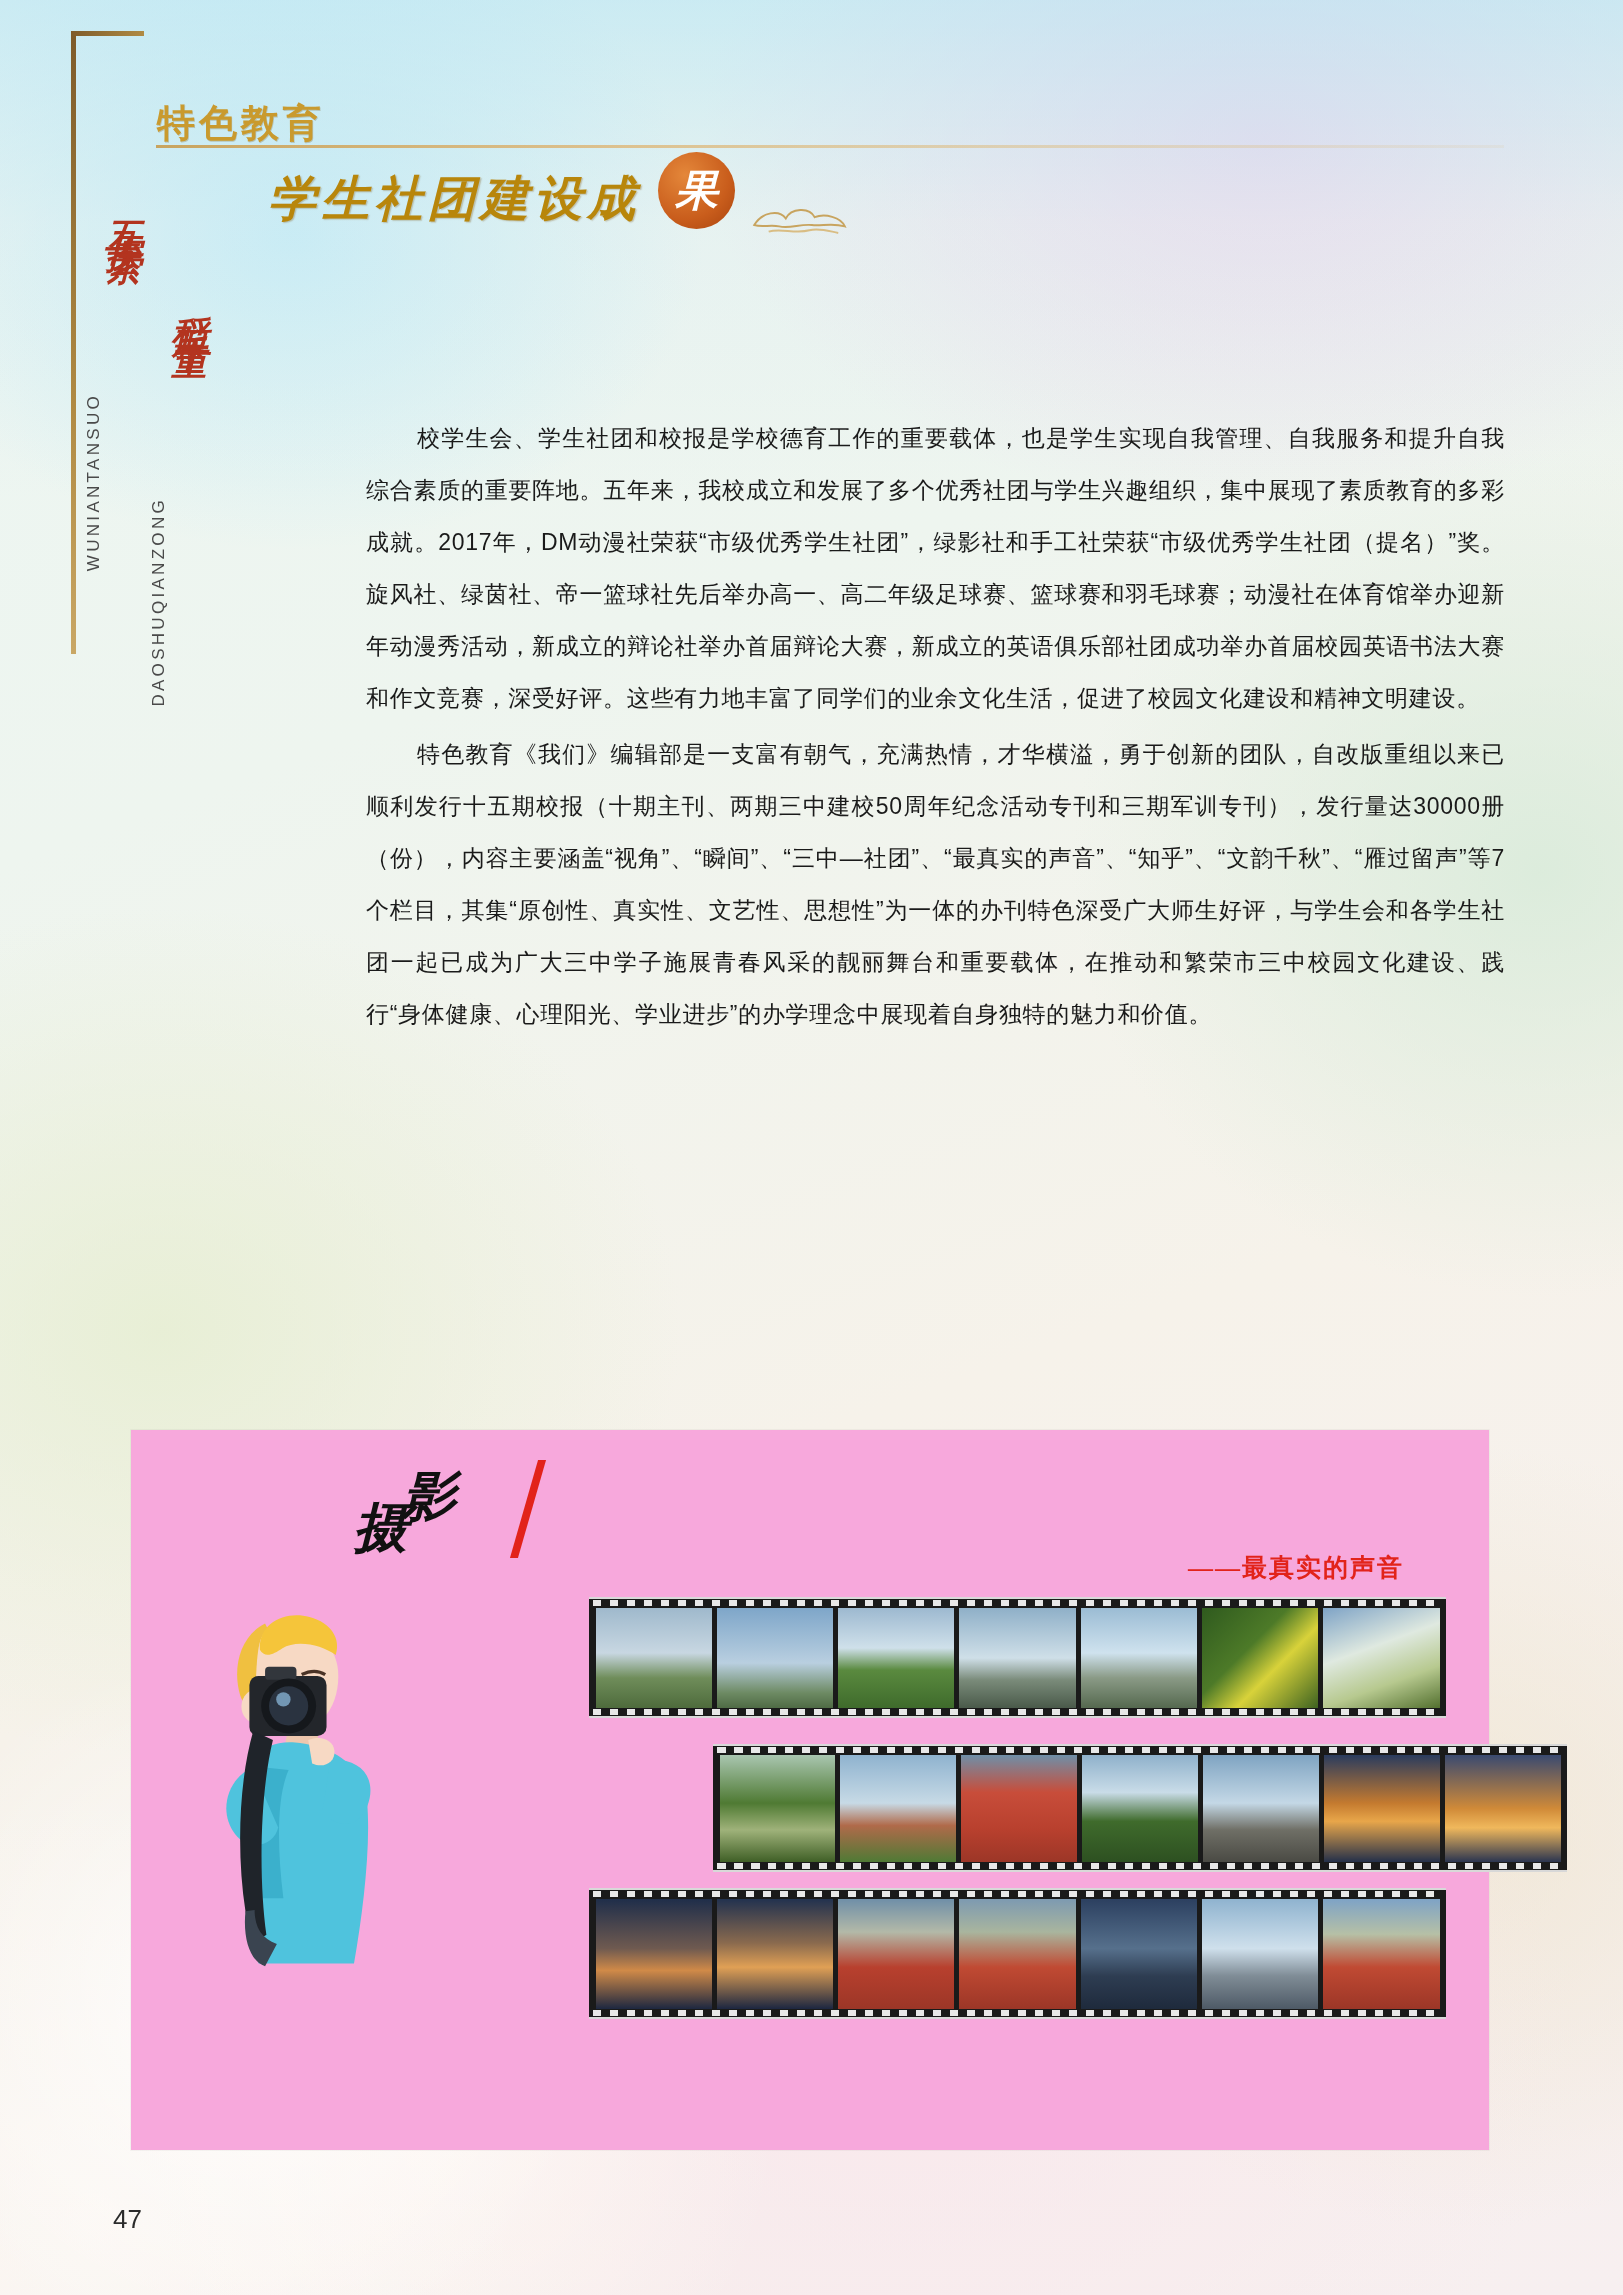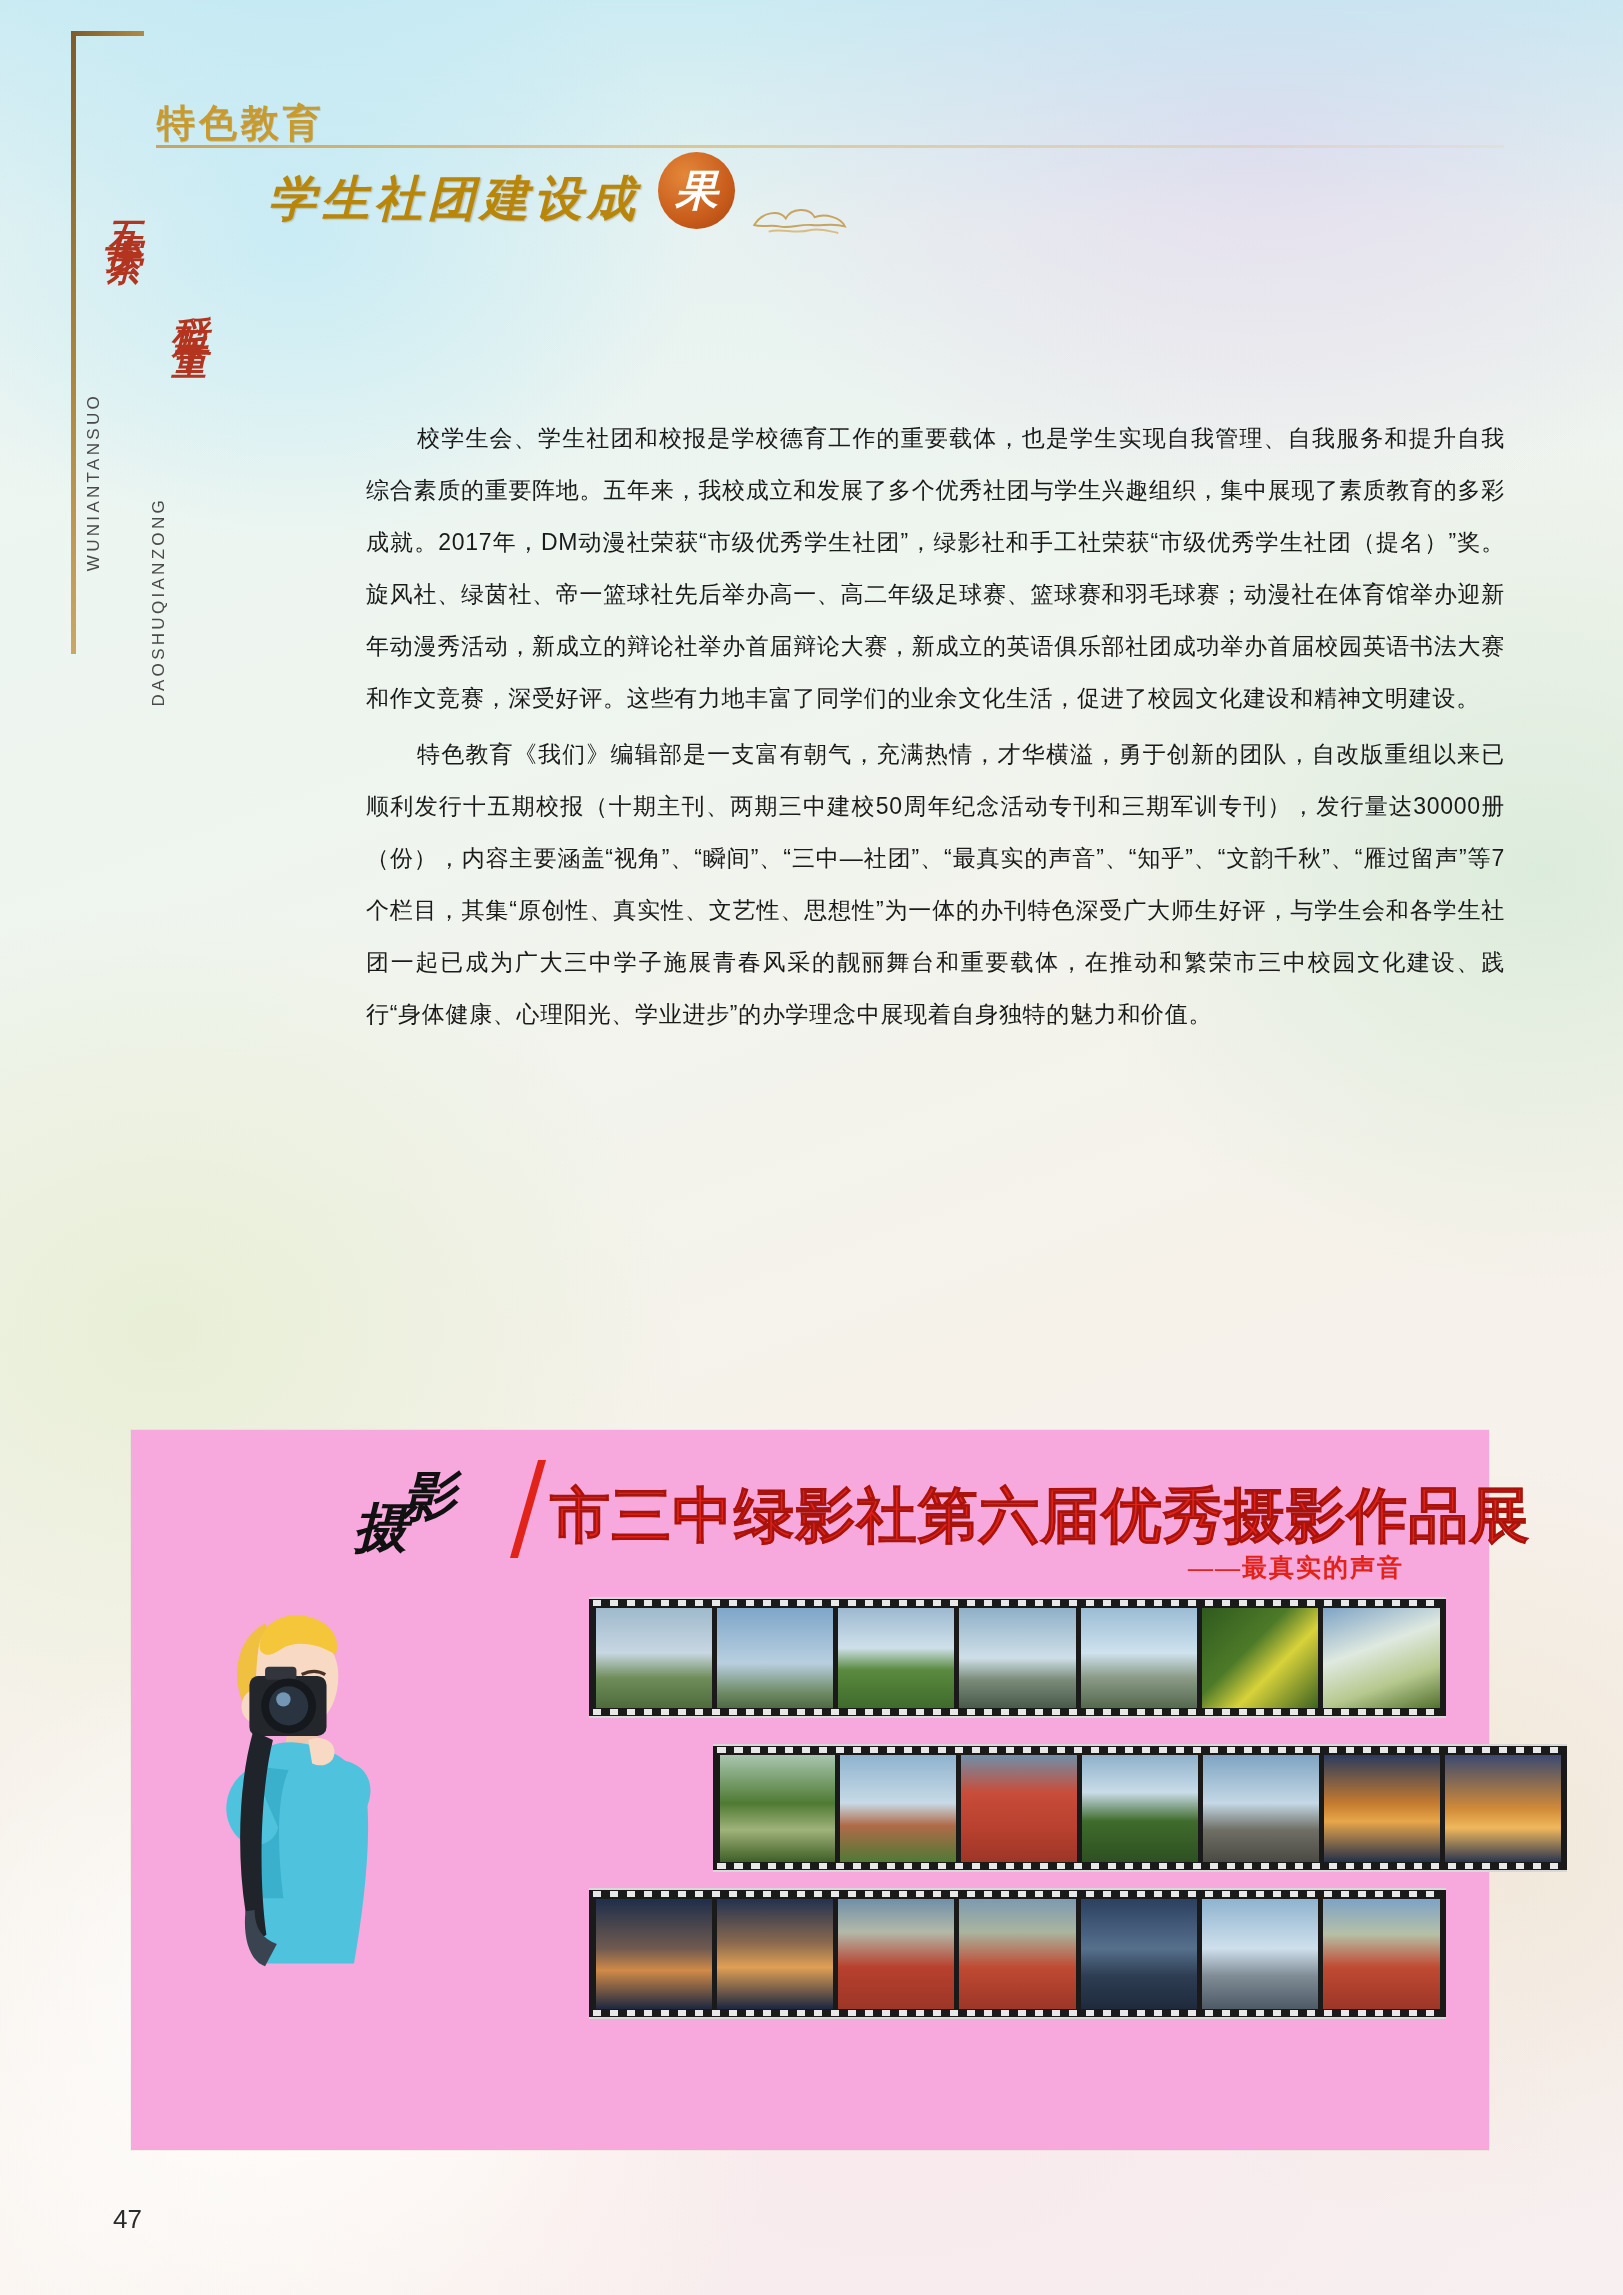--- a/index.html
+++ b/index.html
@@ -329,21 +329,20 @@
     <p class="para">特色教育《我们》编辑部是一支富有朝气，充满热情，才华横溢，勇于创新的团队，自改版重组以来已顺利发行十五期校报（十期主刊、两期三中建校50周年纪念活动专刊和三期军训专刊），发行量达30000册（份），内容主要涵盖“视角”、“瞬间”、“三中—社团”、“最真实的声音”、“知乎”、“文韵千秋”、“雁过留声”等7个栏目，其集“原创性、真实性、文艺性、思想性”为一体的办刊特色深受广大师生好评，与学生会和各学生社团一起已成为广大三中学子施展青春风采的靓丽舞台和重要载体，在推动和繁荣市三中校园文化建设、践行“身体健康、心理阳光、学业进步”的办学理念中展现着自身独特的魅力和价值。</p>
   </div>
 
   <div class="poster">
 
     <div class="poster-logo">
       <span class="ch1">影</span>
       <span class="ch2">摄</span>
     </div>
     <div class="poster-slash"></div>
-    <div class="poster-title">市三中绿影社第六届优秀摄影作品展</div>
     <div class="poster-sub">——最真实的声音</div>
 
     <svg class="photographer" viewBox="0 0 390 640">
 
       <path d="M150 80 C110 100, 100 150, 112 190 C120 215, 150 215, 160 200 L170 120 Z" fill="#f0c040"></path>
 
       <path d="M160 86 C220 76, 262 110, 262 160 C262 214, 228 246, 192 246 C156 246, 134 212, 136 166 C138 122, 140 92, 160 86 Z" fill="#f7d9c4"></path>
 
       <path d="M142 120 C140 78, 182 60, 218 70 C252 79, 266 104, 258 128 C236 112, 198 104, 176 118 C164 126, 150 134, 142 120 Z" fill="#f5c53a"></path>
 

